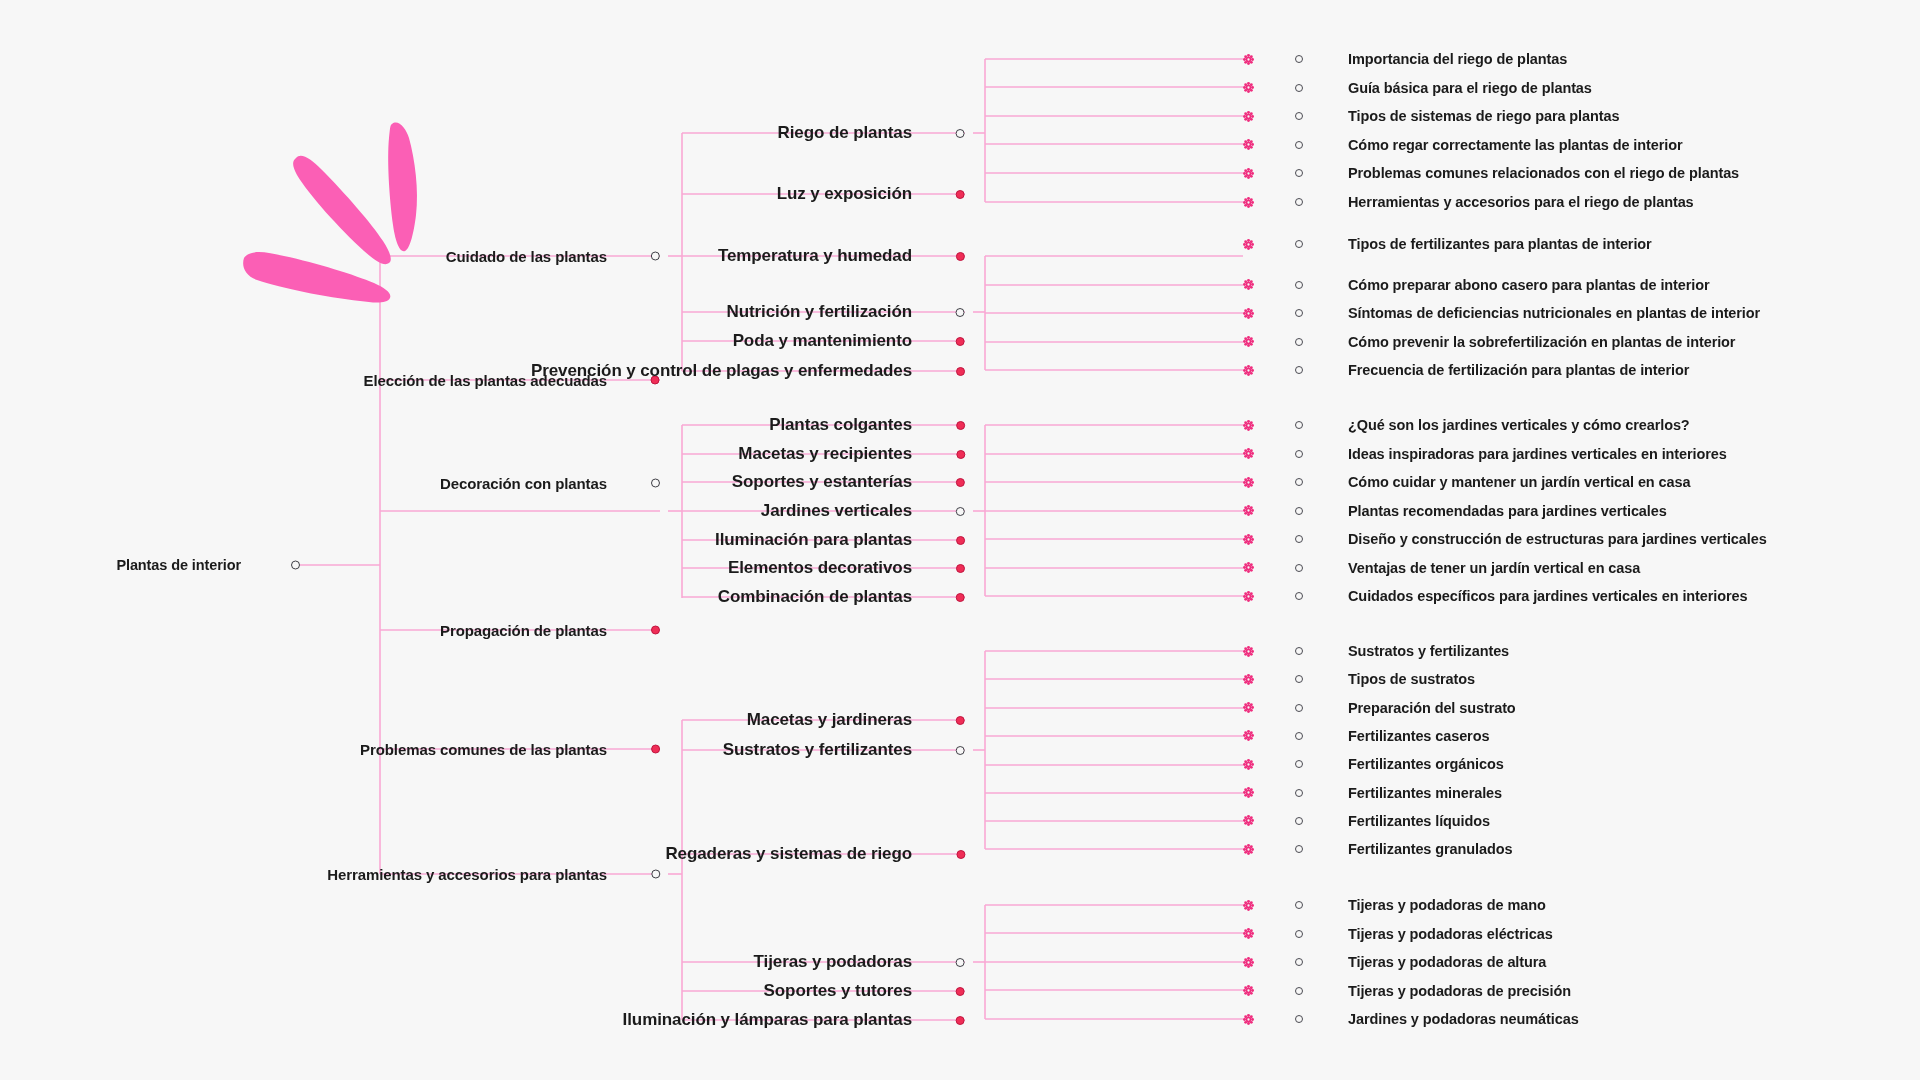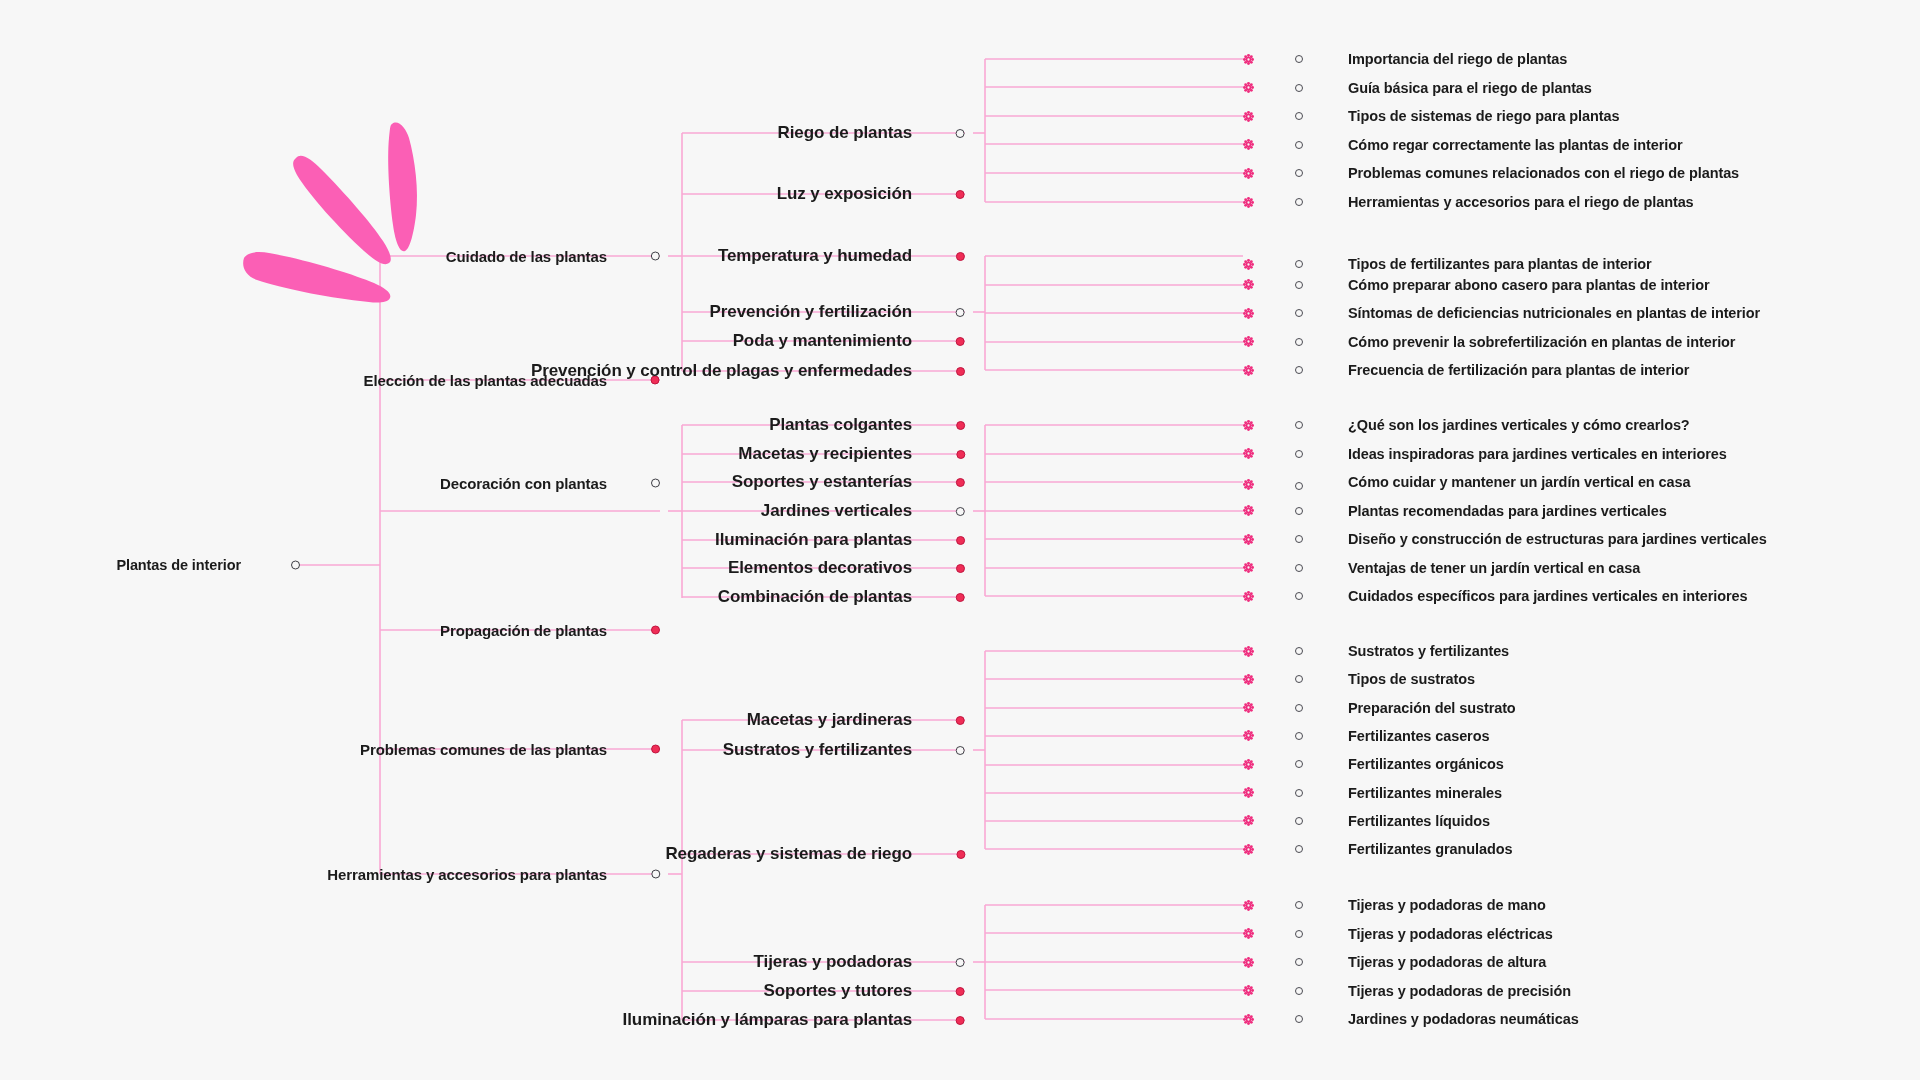--- a/index.html
+++ b/index.html
@@ -198,21 +198,21 @@
   </div>
   <div class="node right-label d2" style="left:965px;top:194px;transform:translate(-100%,-50%);">
     <span class="lbl">Luz y exposición</span>
     <span class="dot filled"></span>
   </div>
   <div class="node right-label d2" style="left:965px;top:256px;transform:translate(-100%,-50%);">
     <span class="lbl">Temperatura y humedad</span>
     <span class="dot filled"></span>
   </div>
   <div class="node right-label d2" style="left:965px;top:312px;transform:translate(-100%,-50%);">
-    <span class="lbl">Prevención y fertilización</span>
+    <span class="lbl">Nutrición y fertilización</span>
     <span class="dot hollow"></span>
   </div>
   <div class="node right-label d2" style="left:965px;top:341px;transform:translate(-100%,-50%);">
     <span class="lbl">Poda y mantenimiento</span>
     <span class="dot filled"></span>
   </div>
   <div class="node right-label d2" style="left:965px;top:371px;transform:translate(-100%,-50%);">
     <span class="lbl">Prevención y control de plagas y enfermedades</span>
     <span class="dot filled"></span>
   </div>
@@ -322,21 +322,21 @@
             <circle cx="12" cy="12" r="6.2"></circle>
           </g>
           <circle cx="12" cy="12" r="2.5" fill="#f7f7f7"></circle>
         </svg>
         <span class="dot small-hollow"></span>
         <span class="lbl">Herramientas y accesorios para el riego de plantas</span>
       </div>
     </div>
 
   <div id="nutricion-leaves">
-      <div class="node leaf d3" style="left: 1243px; top: 264px;">
+      <div class="node leaf d3" style="left: 1243px; top: 244px;">
         <svg class="gear" viewBox="0 0 24 24" xmlns="http://www.w3.org/2000/svg">
           <g fill="#ef2d7e">
             <circle cx="12" cy="3.2" r="3.2"></circle>
             <circle cx="12" cy="20.8" r="3.2"></circle>
             <circle cx="3.2" cy="12" r="3.2"></circle>
             <circle cx="20.8" cy="12" r="3.2"></circle>
             <circle cx="5.8" cy="5.8" r="3.2"></circle>
             <circle cx="18.2" cy="18.2" r="3.2"></circle>
             <circle cx="18.2" cy="5.8" r="3.2"></circle>
             <circle cx="5.8" cy="18.2" r="3.2"></circle>
@@ -480,21 +480,21 @@
             <circle cx="18.2" cy="18.2" r="3.2"></circle>
             <circle cx="18.2" cy="5.8" r="3.2"></circle>
             <circle cx="5.8" cy="18.2" r="3.2"></circle>
             <circle cx="12" cy="12" r="6.2"></circle>
           </g>
           <circle cx="12" cy="12" r="2.5" fill="#f7f7f7"></circle>
         </svg>
         <span class="dot small-hollow"></span>
         <span class="lbl">Ideas inspiradoras para jardines verticales en interiores</span>
       </div>
-      <div class="node leaf d3" style="left: 1243px; top: 482px; align-items: flex-end;">
+      <div class="node leaf d3" style="left: 1243px; top: 482px;">
         <svg class="gear" viewBox="0 0 24 24" xmlns="http://www.w3.org/2000/svg">
           <g fill="#ef2d7e">
             <circle cx="12" cy="3.2" r="3.2"></circle>
             <circle cx="12" cy="20.8" r="3.2"></circle>
             <circle cx="3.2" cy="12" r="3.2"></circle>
             <circle cx="20.8" cy="12" r="3.2"></circle>
             <circle cx="5.8" cy="5.8" r="3.2"></circle>
             <circle cx="18.2" cy="18.2" r="3.2"></circle>
             <circle cx="18.2" cy="5.8" r="3.2"></circle>
             <circle cx="5.8" cy="18.2" r="3.2"></circle>

